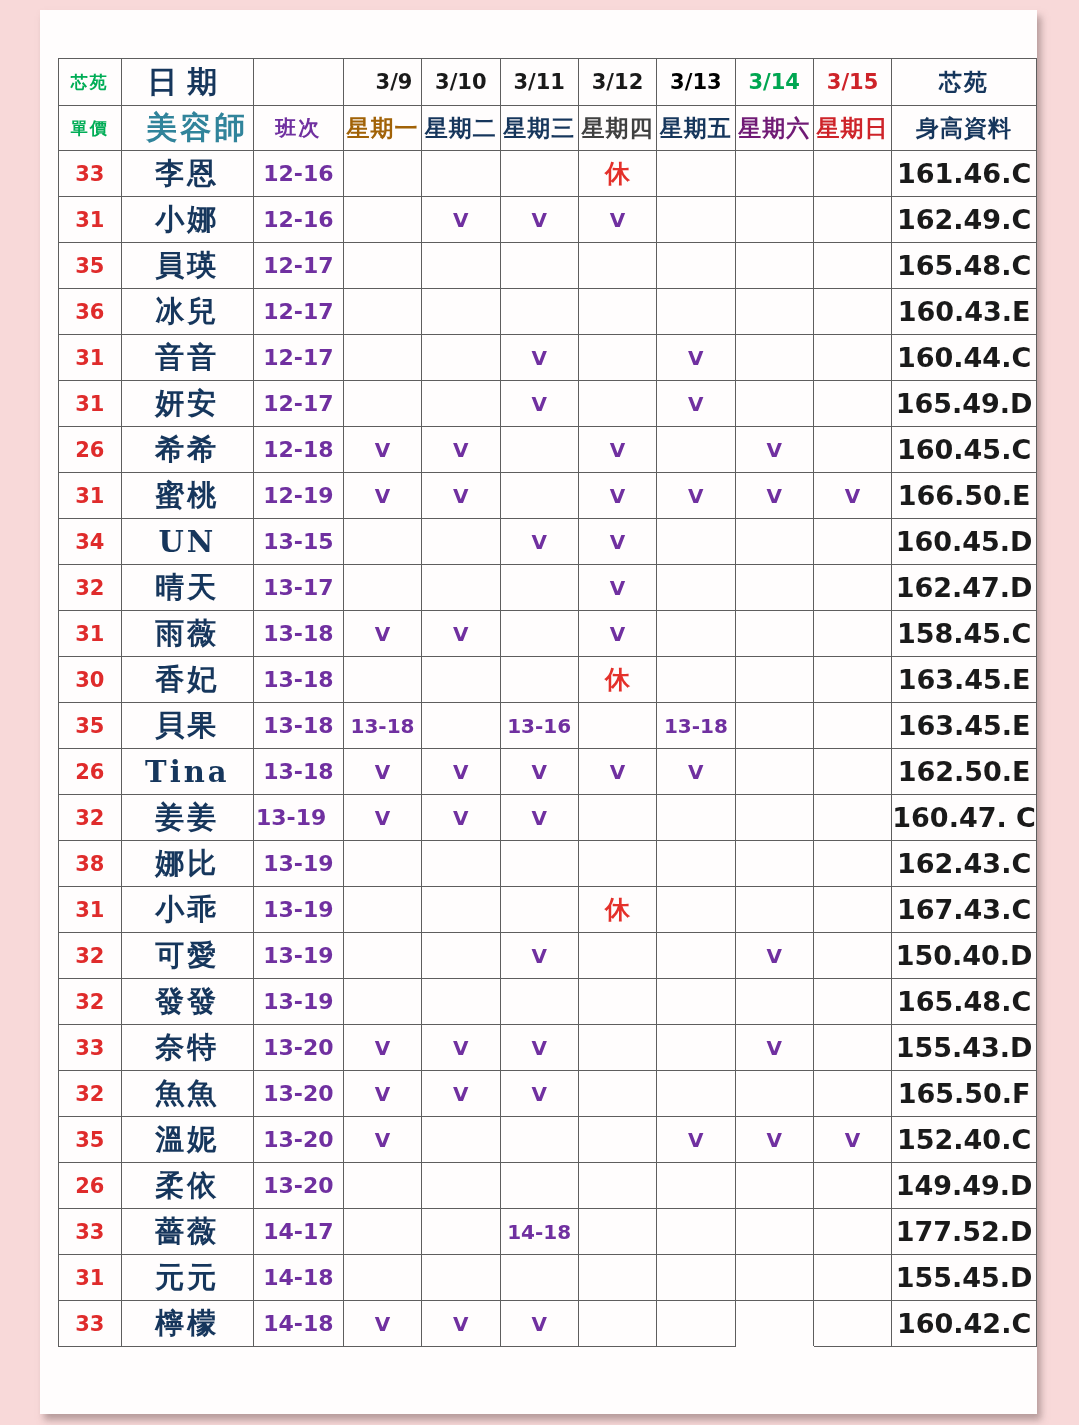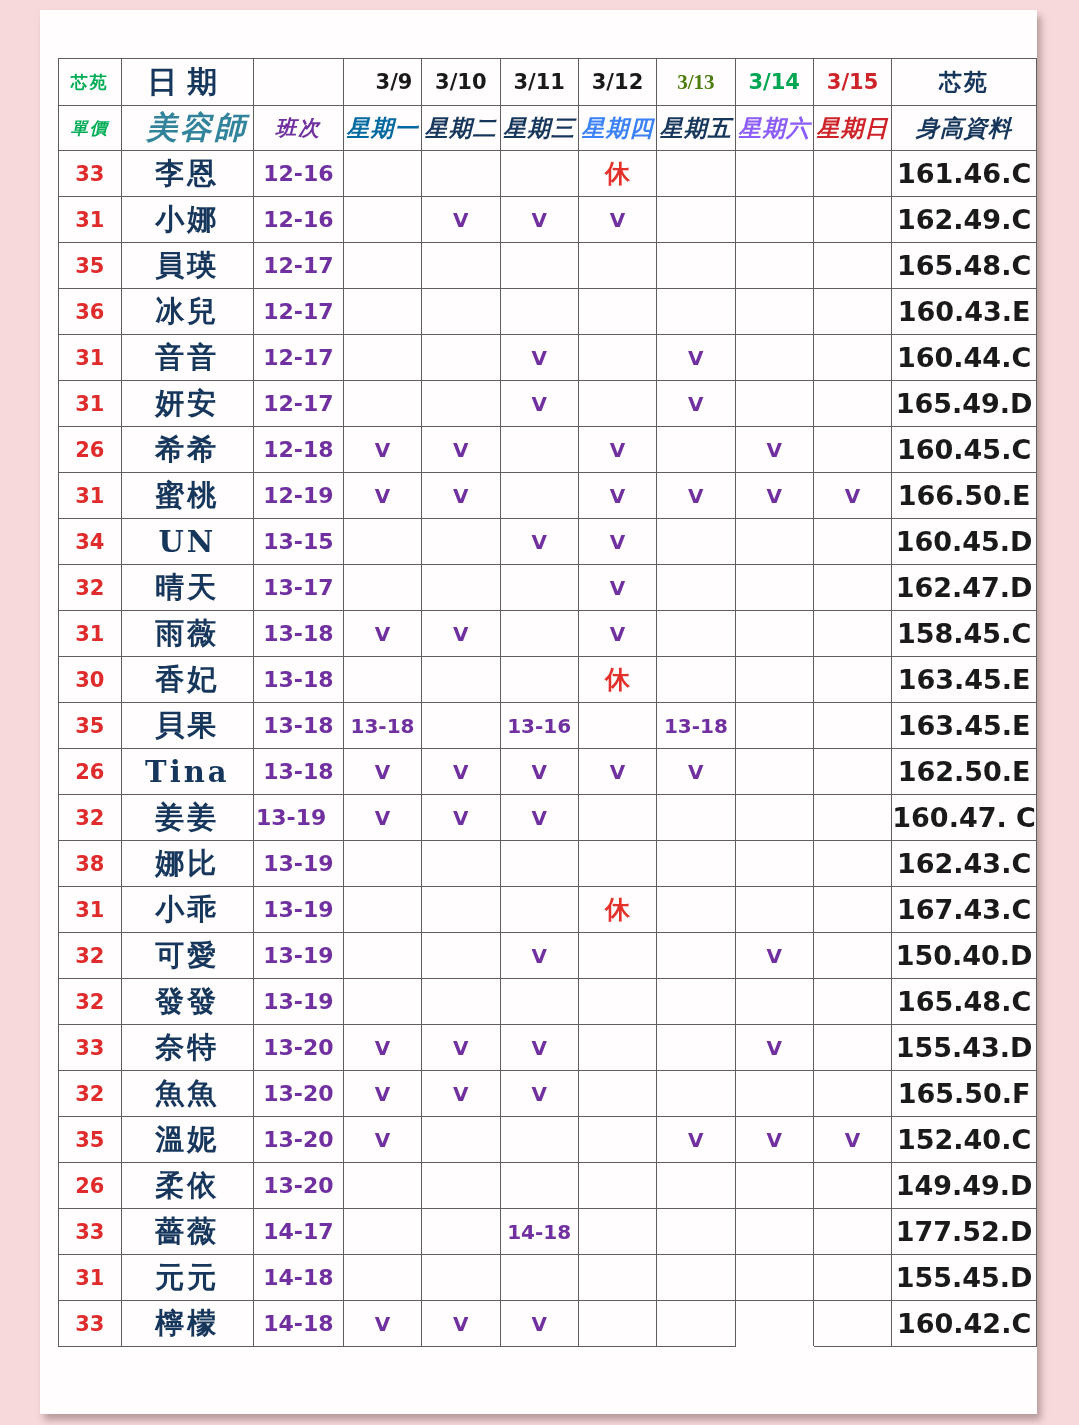--- a/index.html
+++ b/index.html
@@ -20,21 +20,21 @@
     position:absolute;left:18px;top:48px;
     border-collapse:collapse;table-layout:fixed;
   }
   th,td{
     border:1px solid #5e5e5e;
     padding:0;margin:0;
     text-align:center;vertical-align:middle;
     overflow:hidden;white-space:nowrap;
   }
   tr.hr1{height:47px;}
-  tr.hr2{height:45px;font-style:italic;}
+  tr.hr2{height:45px;}
   tbody tr{height:46px;padding-left:39px;}
   .num{font-family:"DejaVu Sans","Liberation Sans",sans-serif;font-weight:bold;}
   .cjk{font-family:"DejaVu Serif","Liberation Serif",serif;font-weight:bold;}
   .corner-green{color:var(--c-green);font-size:17px;letter-spacing:2px;}
   .navy{color:var(--c-navy);}
   .teal{color:var(--c-teal);font-size:31px;letter-spacing:3px;padding-left:20px;}
   .purple{color:var(--c-purple);font-size:21px;letter-spacing:2px;}
   .date-label{font-size:30px;letter-spacing:10px;}
   .corner-right{font-size:23px;letter-spacing:2px;}
   .weekday{font-size:23px;letter-spacing:1px;}
@@ -67,35 +67,35 @@
     </colgroup>
     <thead>
       <tr class="hr1" id="head-row-1">
         <th class="cjk corner-green">芯苑</th>
         <th class="cjk navy date-label">日期</th>
         <th class="blank"></th>
         <th class="num date" style="color: rgb(26, 26, 26); padding-left: 23px;">3/9</th>
           <th class="num date" style="color: rgb(26, 26, 26);">3/10</th>
           <th class="num date" style="color: rgb(26, 26, 26);">3/11</th>
           <th class="num date" style="color: rgb(26, 26, 26);">3/12</th>
-          <th class="num date" style="color: #4d7c0f; font-family: Liberation Serif, serif;">3/13</th>
+          <th class="num date" style="color: #000000;">3/13</th>
           <th class="num date" style="color: rgb(0, 166, 81);">3/14</th>
           <th class="num date" style="color: rgb(206, 35, 41);">3/15</th>
           <th class="cjk navy corner-right" id="corner-top-right">芯苑</th>
       </tr>
       <tr class="hr2" id="head-row-2">
         <th class="cjk corner-green">單價</th>
         <th class="cjk teal">美容師</th>
         <th class="cjk purple">班次</th>
-        <th class="cjk weekday" style="color: #0369a1;">星期一</th>
+        <th class="cjk weekday" style="color: #a16207;">星期一</th>
           <th class="cjk weekday" style="color: rgb(22, 54, 92);">星期二</th>
           <th class="cjk weekday" style="color: rgb(22, 54, 92);">星期三</th>
-          <th class="cjk weekday" style="color: #3b82f6;">星期四</th>
+          <th class="cjk weekday" style="color: #404040;">星期四</th>
           <th class="cjk weekday" style="color: rgb(22, 54, 92);">星期五</th>
-          <th class="cjk weekday" style="color: #8b5cf6;">星期六</th>
+          <th class="cjk weekday" style="color: #701a75;">星期六</th>
           <th class="cjk weekday" style="color: rgb(206, 35, 41);">星期日</th>
           <th class="cjk navy weekday" id="height-label-cell">身高資料</th>
       </tr>
     </thead>
     <tbody id="table-body">
         <tr>
           <td class="num price">33</td>
           <td class="cjk name">李恩</td>
           <td class="num shift">12-16</td>
           <td class="day"></td>

